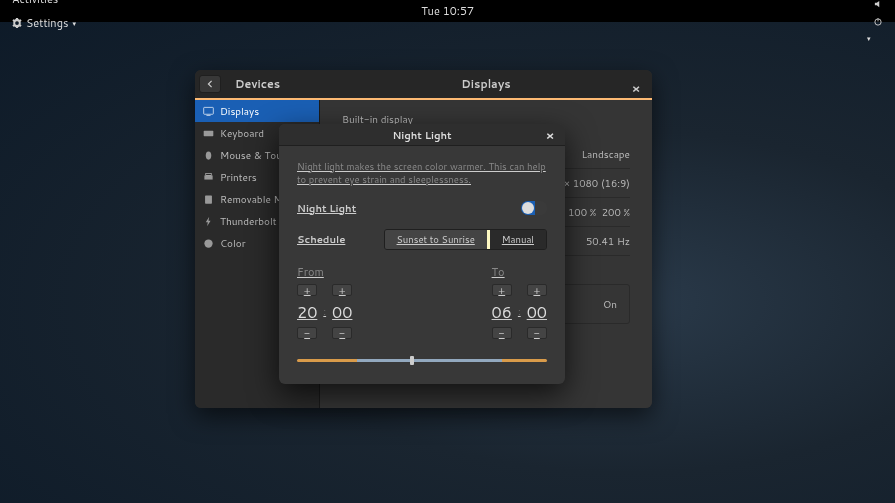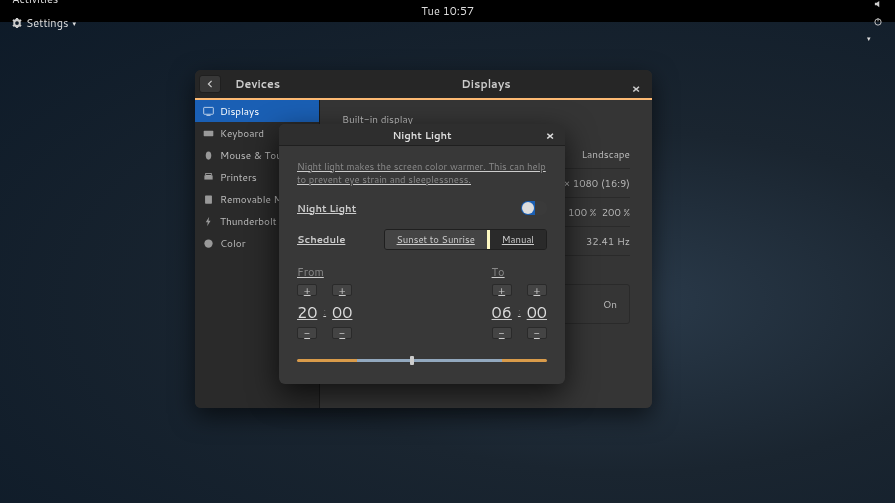--- a/index.html
+++ b/index.html
@@ -171,21 +171,21 @@
       <div class="setting-row">
           <span>Resolution</span>
           <span>1920 × 1080 (16:9)</span>
         </div>
       <div class="setting-row">
           <span>Scale</span>
           <span><span>100 %</span>&nbsp;&nbsp;<span>200 %</span></span>
         </div>
       <div class="setting-row">
           <span>Refresh Rate</span>
-          <span>32.41 Hz</span>
+          <span>50.41 Hz</span>
         </div>
       <div class="nightlight-row">
           <span>Night Light</span>
           <span>On</span>
         </div>
     </div>
   </div>
 </div>
 
 <div class="dialog">

